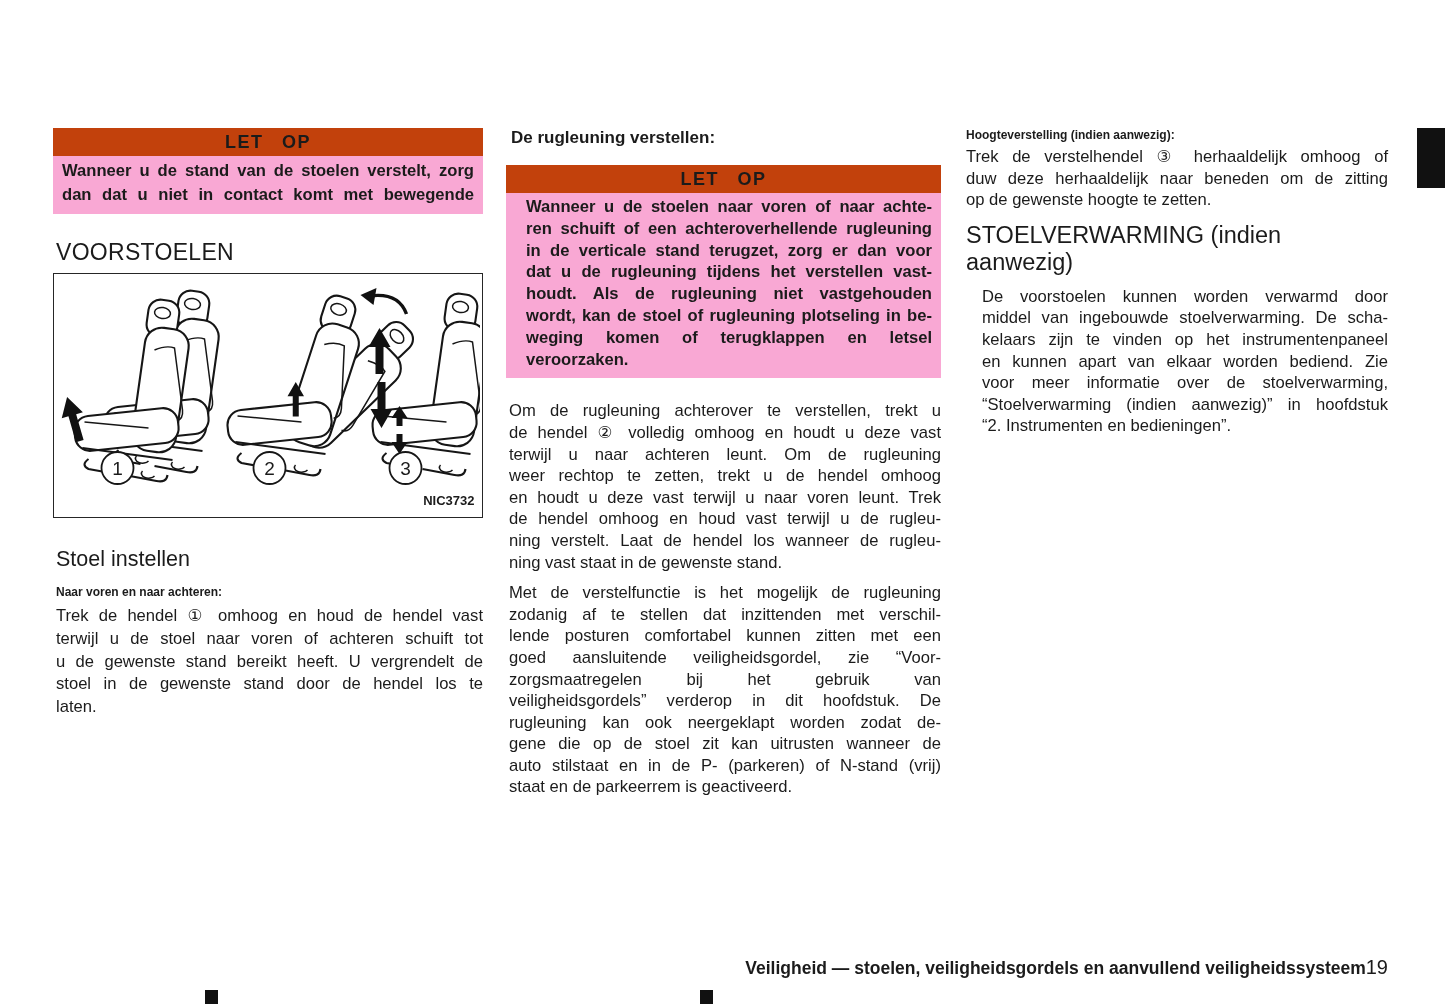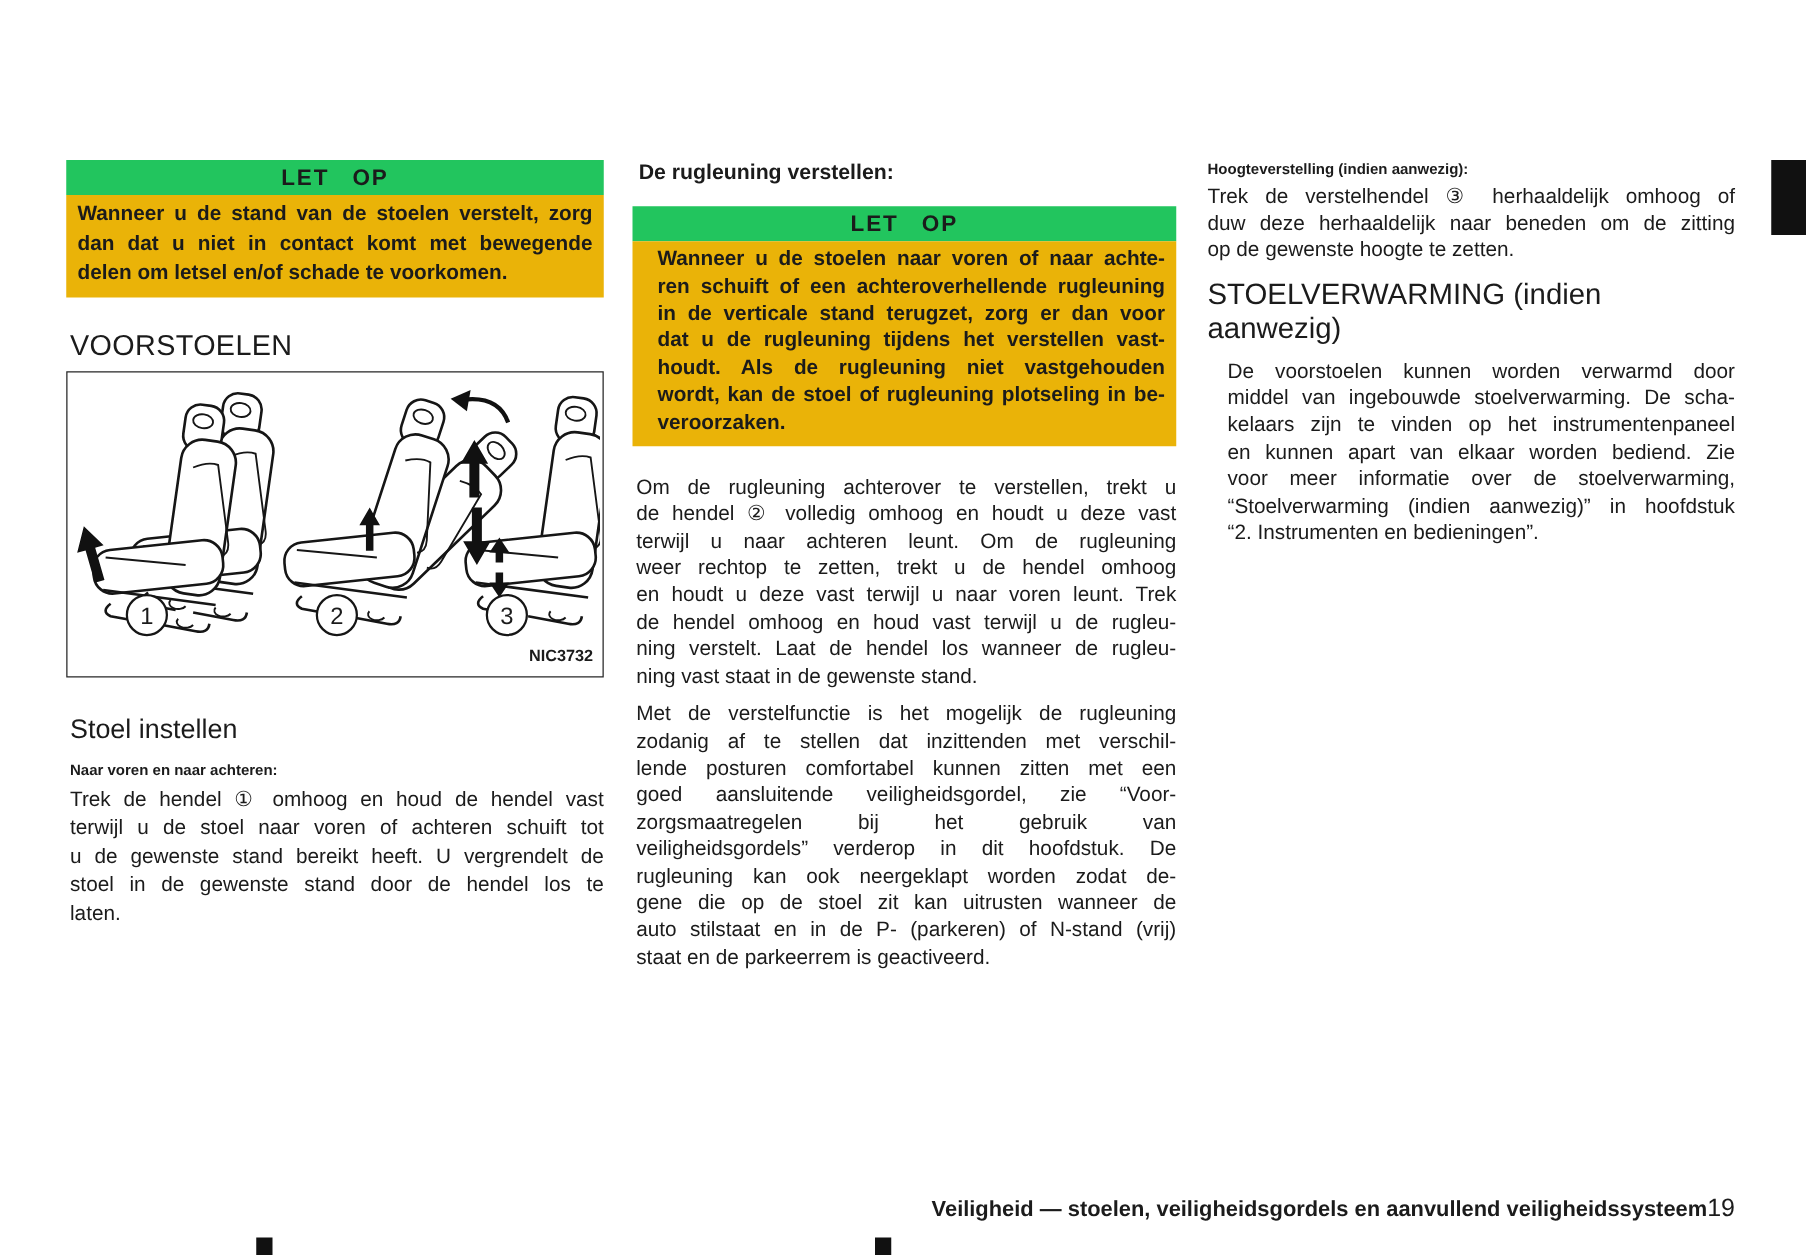--- a/index.html
+++ b/index.html
@@ -8,25 +8,25 @@
     font-family:"Liberation Sans","DejaVu Sans",sans-serif;
     color:#1b1b1b;overflow:hidden;
   }
   .col{position:absolute;top:128px;}
   #col-left{left:53px;width:430px;}
   #col-mid{left:506px;width:435px;}
   #col-right{left:966px;width:422px;}
 
   .caution{width:100%;}
   .caution-title{
-    background:#22c55e;font-weight:bold;text-align:center;
+    background:#c2410c;font-weight:bold;text-align:center;
     font-size:18px;padding:4px 0 3px;letter-spacing:1.5px;word-spacing:12px;
   }
   .caution-body{
-    background:#eab308;font-weight:bold;font-size:16.6px;line-height:23.5px;
+    background:#f9a8d4;font-weight:bold;font-size:16.6px;line-height:23.5px;
     padding:3px 9px 8px;
   }
 
   .jl{text-align:justify;text-align-last:justify;}
   .jl.last{text-align-last:left;}
 
   .section-heading{
     font-size:23px;font-weight:400;letter-spacing:.3px;
     margin:25px 0 7px 3px;
   }
@@ -68,21 +68,20 @@
 </style>
 </head>
 <body>
 
 <div class="col" id="col-left">
   <div class="caution">
     <div class="caution-title">LET OP</div>
     <div class="caution-body">
         <div class="jl">Wanneer u de stand van de stoelen verstelt, zorg</div>
         <div class="jl">dan dat u niet in contact komt met bewegende</div>
-        <div class="jl last">delen om letsel en/of schade te voorkomen.</div>
       </div>
   </div>
 
   <div class="section-heading">VOORSTOELEN</div>
 
   <div class="figure">
     <svg viewBox="0 0 425 240" width="426" height="240">
       <defs>
         <g id="backrest" stroke="#161616" stroke-width="2.1" fill="#ffffff">
           <rect x="73" y="0" width="31" height="37" rx="12" transform="rotate(8 88 18)"></rect>
@@ -161,20 +160,21 @@
 
   <div class="caution">
     <div class="caution-title">LET OP</div>
     <div class="caution-body" style="line-height:21.8px;padding-left:20px;">
         <div class="jl">Wanneer u de stoelen naar voren of naar achte-</div>
         <div class="jl">ren schuift of een achteroverhellende rugleuning</div>
         <div class="jl">in de verticale stand terugzet, zorg er dan voor</div>
         <div class="jl">dat u de rugleuning tijdens het verstellen vast-</div>
         <div class="jl">houdt. Als de rugleuning niet vastgehouden</div>
         <div class="jl">wordt, kan de stoel of rugleuning plotseling in be-</div>
+        <div class="jl">weging komen of terugklappen en letsel</div>
         <div class="jl last">veroorzaken.</div>
       </div>
   </div>
 
   <div class="para mid-para" style="margin-top:22px;">
       <div class="jl">Om de rugleuning achterover te verstellen, trekt u</div>
       <div class="jl">de hendel ② volledig omhoog en houdt u deze vast</div>
       <div class="jl">terwijl u naar achteren leunt. Om de rugleuning</div>
       <div class="jl">weer rechtop te zetten, trekt u de hendel omhoog</div>
       <div class="jl">en houdt u deze vast terwijl u naar voren leunt. Trek</div>

